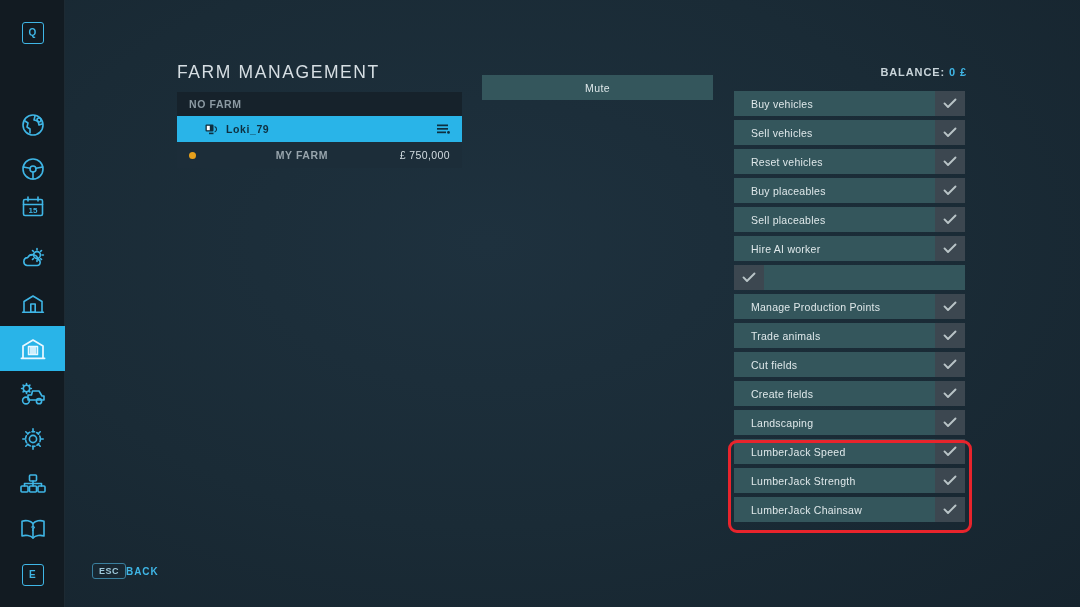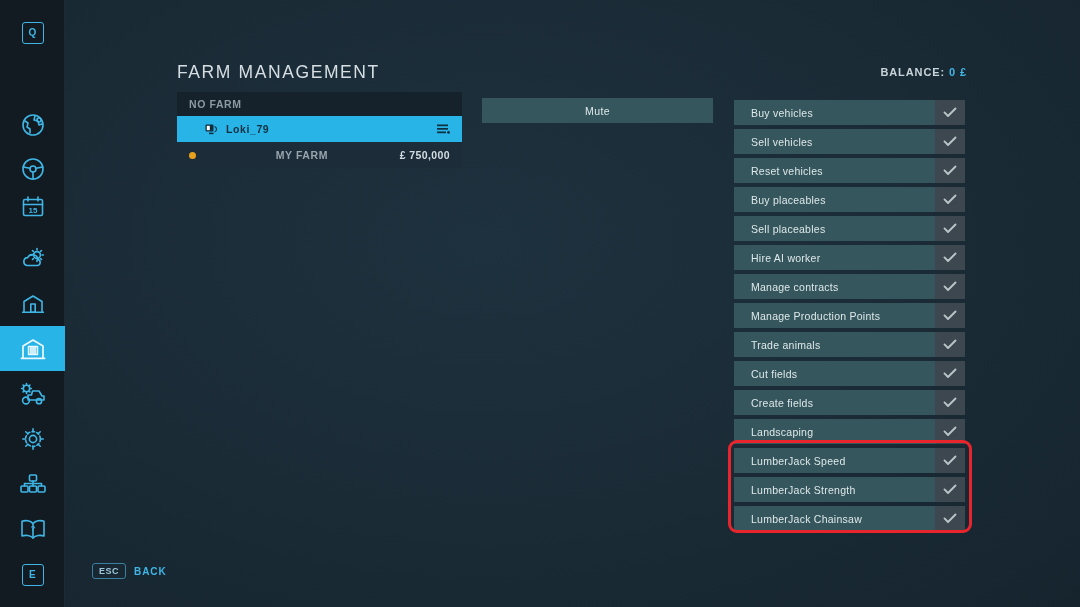--- a/index.html
+++ b/index.html
@@ -63,42 +63,41 @@
     position: relative;
     height: 26px;
     display: flex; align-items: center;
     padding: 0 12px;
     font-size: 10.5px; font-weight: bold; letter-spacing: .6px;
   }
   .farm-row.header { background: #16222b; color: #8c9aa3; height: 24px; }
   .farm-row.selected { background: #29b4e8; color: #0e2f3f; height: 26px; padding-left: 28px; }
   .farm-row.plain { background: #1c2d39; color: #97a4ac; height: 26px; text-align: center; }
   .farm-row .fr-label { flex: 1; }
-  .farm-row .fr-money { color: #d4dde2; font-weight: bold; letter-spacing: .4px; }
+  .farm-row .fr-money { color: #d4dde2; font-weight: normal; letter-spacing: .4px; }
   .dot-orange {
     width: 7px; height: 7px; border-radius: 50%;
     background: #e8a11c; margin-right: 8px; flex: 0 0 auto;
   }
   .pc-icon { margin-right: 8px; display: flex; flex: 0 0 auto; }
   .list-icon { display: flex; flex: 0 0 auto; }
 
   
   #mute-btn {
-    position: absolute; left: 482px; top: 98px;
+    position: absolute; left: 482px; top: 75px;
     width: 231px; height: 25px;
     background: #34565c;
     display: flex; align-items: center; justify-content: center;
     color: #dfe8ea; font-size: 10.5px; letter-spacing: .4px;
   }
 
   
   #perm-panel {
     position: absolute; left: 734px; top: 91px;
     width: 231px;
-    margin-top: 9px;
   }
   .perm-row {
     position: relative;
     height: 25px;
     margin-bottom: 4px;
     display: flex; align-items: stretch;
     background: #34565c;
   }
   .perm-label {
     flex: 1;
@@ -120,21 +119,21 @@
     left: 728px; top: 440px;
     width: 244px; height: 93px;
     border: 3px solid #e8242c;
     border-radius: 9px;
     pointer-events: none;
   }
 
   
   #back-ctl {
     position: absolute; left: 92px; top: 563px;
-    display: flex; align-items: center; gap: 8px;
+    display: flex; align-items: center; 
   }
   #back-ctl .esc-cap {
     border: 1.3px solid #3a7f9e;
     border-radius: 3px;
     padding: 2px 6px;
     color: #9fc9dc;
     font-size: 9px; font-weight: bold; letter-spacing: .5px;
   }
   #back-ctl .back-lbl {
     color: #3fb6e6;
@@ -357,21 +356,20 @@
     <div class="perm-row">
       <div class="perm-label">Hire AI worker</div>
       <div class="perm-check">
         <svg width="14" height="11" viewBox="0 0 14 11">
             <path d="M1.5 5.4 L5 9 L12.5 1.5" fill="none" stroke="#b9c4c7" stroke-width="1.9" stroke-linecap="round" stroke-linejoin="round"></path>
           </svg>
       </div>
     </div>
 
     <div class="perm-row">
-      <div class="perm-label">Manage contracts</div>
       <div class="perm-check">
         <svg width="14" height="11" viewBox="0 0 14 11">
             <path d="M1.5 5.4 L5 9 L12.5 1.5" fill="none" stroke="#b9c4c7" stroke-width="1.9" stroke-linecap="round" stroke-linejoin="round"></path>
           </svg>
       </div>
     </div>
 
     <div class="perm-row">
       <div class="perm-label">Manage Production Points</div>
       <div class="perm-check">

